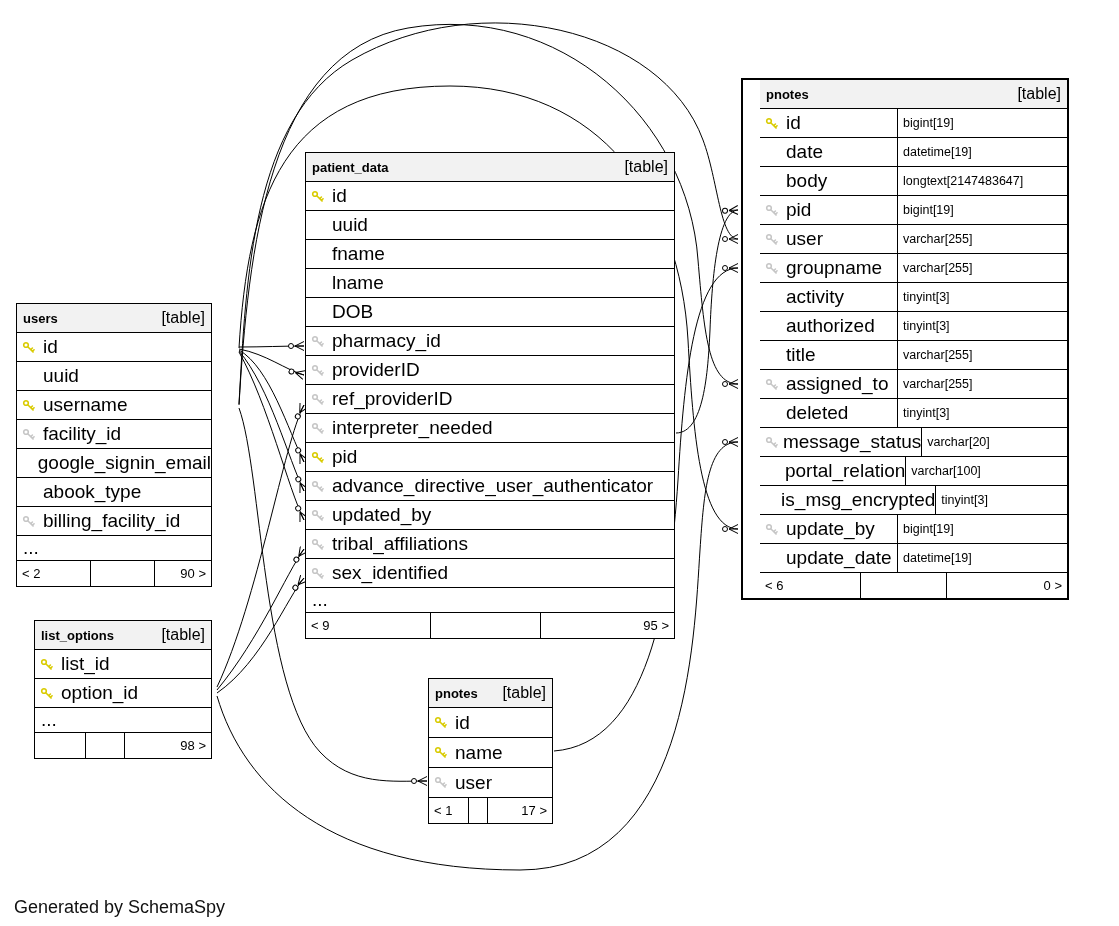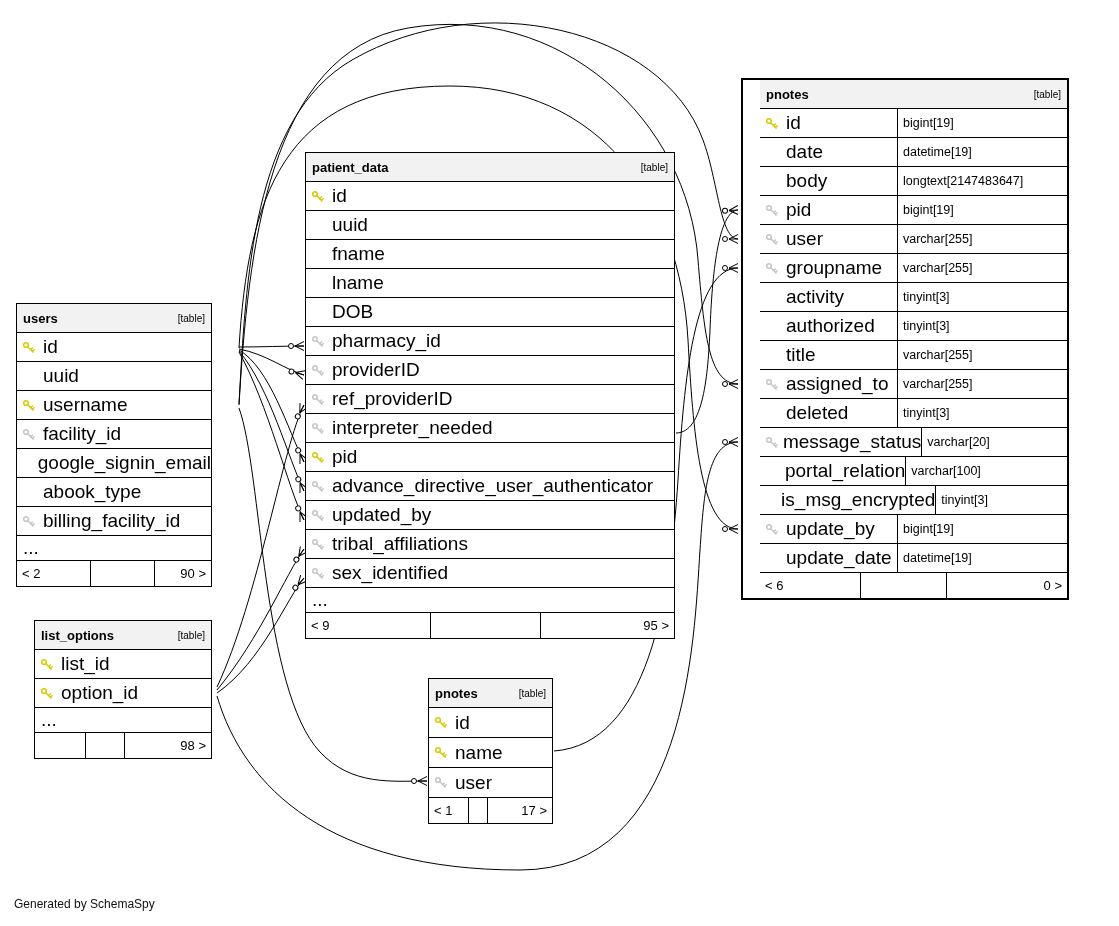--- a/index.html
+++ b/index.html
@@ -28,21 +28,21 @@
   #list_options { left: 34px;  top: 620px; width: 178px; }
   #groups       { left: 428px; top: 678px; width: 125px; }
 
   .thead {
     display: flex; justify-content: space-between; align-items: center;
     height: 29px; padding: 0 6px;
     background: #f2f2f2;
     border-bottom: 1px solid #000;
   }
   .tname { font-weight: bold; font-size: 13px; }
-  .tbadge { font-size: 10px; }
+  .tbadge { font-size: 16px; }
 
   .trow {
     display: flex; align-items: center;
     height: 29px;
     border-bottom: 1px solid #000;
     padding-left: 5px;
     background: #fff;
   }
   #groups .trow { height: 30px; }
   .trow.ell { height: 25px; padding-left: 6px; }
@@ -70,21 +70,21 @@
   .fr { flex: 1; justify-content: flex-end; padding-right: 5px; }
 
   #users .fl        { width: 74px; }  #users .fm        { width: 64px; }
   #patient_data .fl { width: 125px; } #patient_data .fm { width: 110px; }
   #pnotes .fl       { width: 101px; } #pnotes .fm       { width: 86px; }
   #list_options .fl { width: 51px; }  #list_options .fm { width: 39px; }
   #groups .fl       { width: 40px; }  #groups .fm       { width: 19px; }
 
   .gen-note {
     position: absolute; left: 14px; top: 897px;
-    font-size: 12px; color: #111; z-index: 1;
+    font-size: 18px; color: #111; z-index: 1;
   }
 </style>
 </head>
 <body>
 
 <svg id="rel-svg" width="1119" height="926">
   <defs>
     <marker id="crowfoot" viewBox="0 0 16 10" refX="16" refY="5" markerWidth="16" markerHeight="10" orient="auto" markerUnits="userSpaceOnUse">
       <circle cx="3" cy="5" r="2.5" fill="#fff" stroke="#000" stroke-width="1"></circle>
       <path d="M7 5 L16 0.5 M7 5 L16 5 M7 5 L16 9.5" fill="none" stroke="#000" stroke-width="1"></path>

